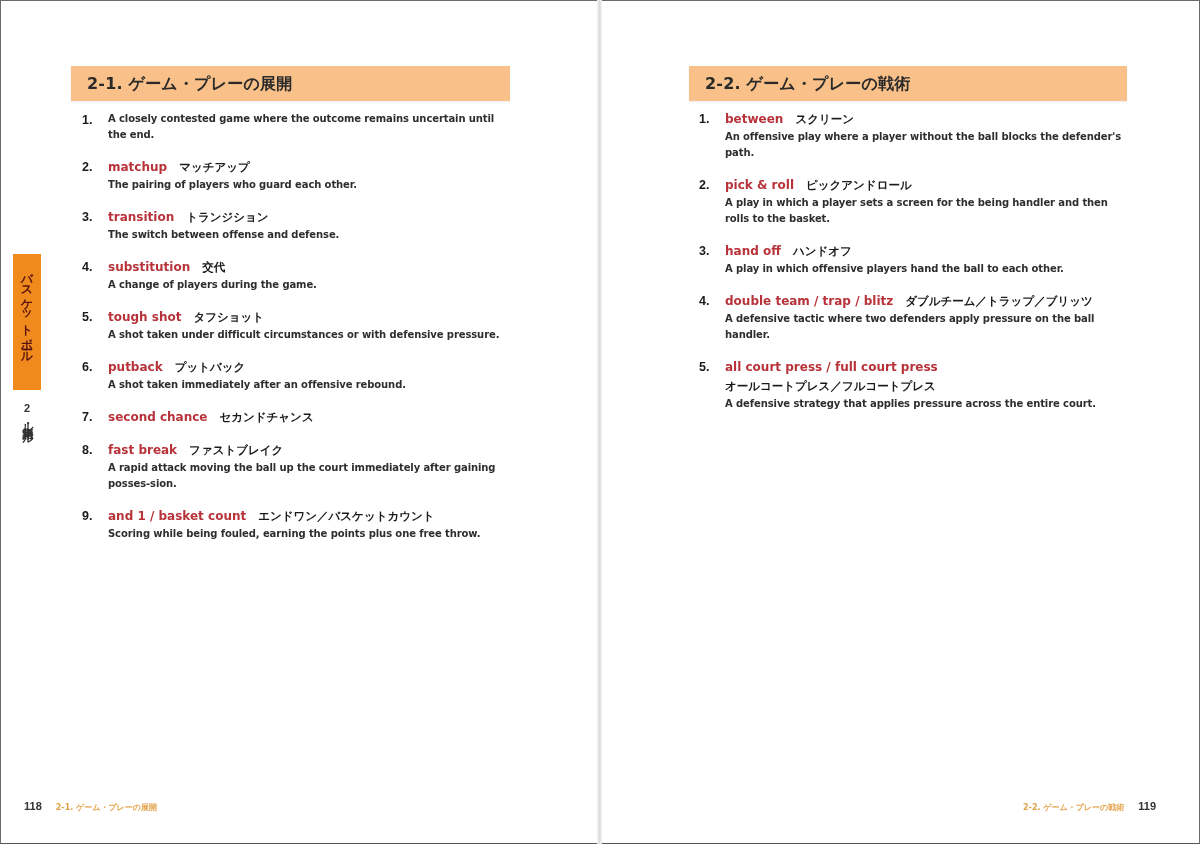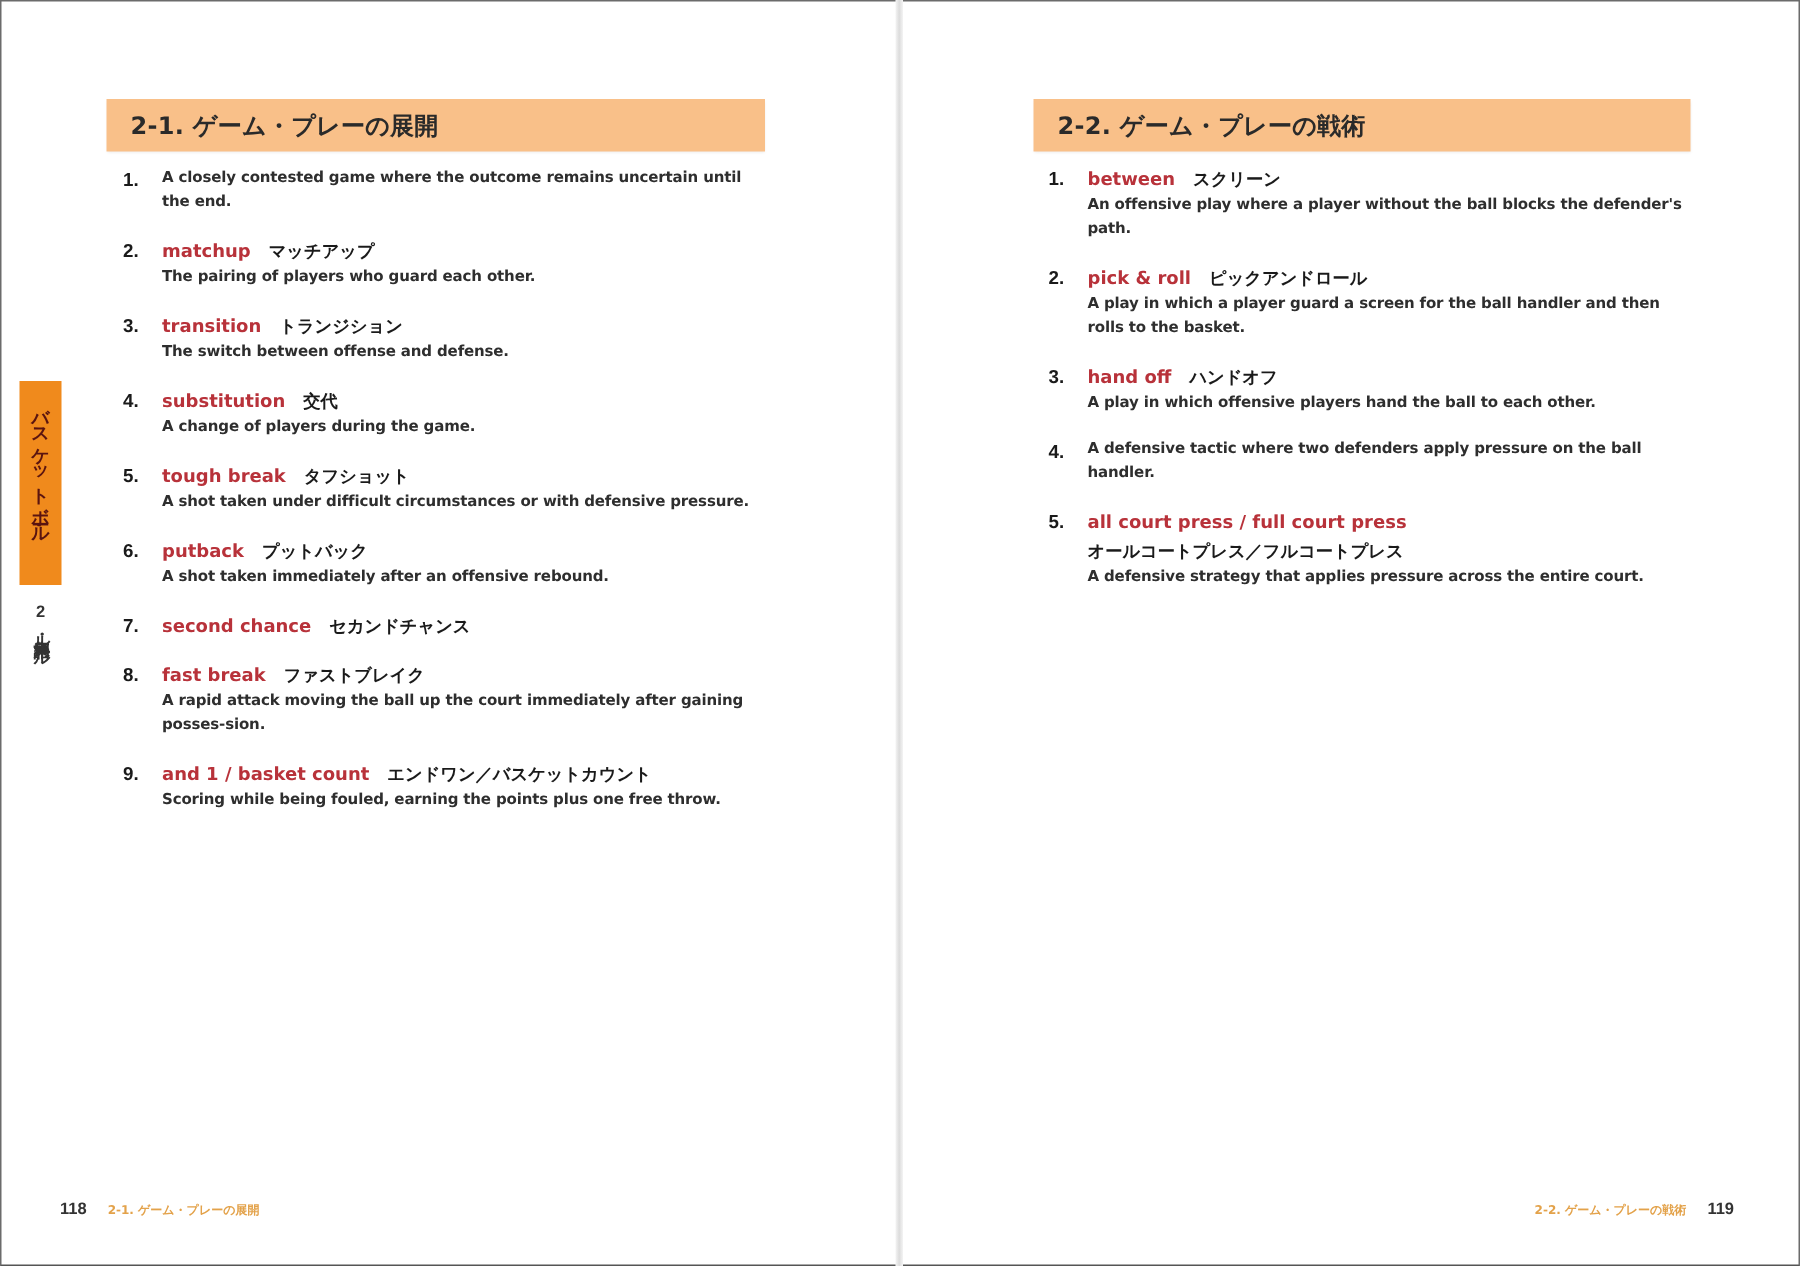--- a/index.html
+++ b/index.html
@@ -41,21 +41,21 @@
   .vtext { writing-mode:vertical-rl; text-orientation:upright; font-weight:bold; font-family:"DejaVu Sans", sans-serif; }
   .side-tab .vtext { position:absolute; left:0; top:10px; width:28px; font-size:12px; color:#5a1410; line-height:28px; letter-spacing:-0.5px; }
   .side-chapter { position:absolute; top:402px; width:28px; text-align:center; }
   .side-chapter.left { left:13px; }
   .side-chapter .num { font-size:11px; font-weight:bold; color:#333; display:block; margin-bottom:6px; }
   .side-chapter .vtext { font-size:11px; color:#333; width:28px; line-height:28px; letter-spacing:-1px; }
 
   .footer { position:absolute; top:800px; font-size:11px; }
   .footer .pnum { font-weight:bold; color:#333; font-size:11px; }
   .footer .ftitle { color:#e3a24a; font-size:8px; font-weight:bold; font-family:"DejaVu Sans", sans-serif; }
-  .footer.left { left:40px;text-align:center; }
+  .footer.left { left:24px;text-align:center; }
   .footer.left .ftitle { margin-left:14px; }
   .footer.right { right:44px; text-align:right; }
   .footer.right .ftitle { margin-right:14px; }
 </style>
 </head>
 <body>
 
 <div class="frame"></div>
 <div class="gutter"></div>
 
@@ -76,21 +76,21 @@
       <div class="term-head"><span class="term-en">transition</span><span class="term-ja">トランジション</span></div>
       <div class="term-def">The switch between offense and defense.</div>
     </li>
     <li class="term">
       <span class="term-num">4.</span>
       <div class="term-head"><span class="term-en">substitution</span><span class="term-ja">交代</span></div>
       <div class="term-def">A change of players during the game.</div>
     </li>
     <li class="term">
       <span class="term-num">5.</span>
-      <div class="term-head"><span class="term-en">tough break</span><span class="term-ja">タフショット</span></div>
+      <div class="term-head"><span class="term-en">tough shot</span><span class="term-ja">タフショット</span></div>
       <div class="term-def">A shot taken under difficult circumstances or with defensive pressure.</div>
     </li>
     <li class="term">
       <span class="term-num">6.</span>
       <div class="term-head"><span class="term-en">putback</span><span class="term-ja">プットバック</span></div>
       <div class="term-def">A shot taken immediately after an offensive rebound.</div>
     </li>
     <li class="term">
       <span class="term-num">7.</span>
       <div class="term-head"><span class="term-en">second chance</span><span class="term-ja">セカンドチャンス</span></div>
@@ -124,29 +124,30 @@
   <div class="section-header">2-2. ゲーム・プレーの戦術</div>
   <ol class="term-list">
     <li class="term">
       <span class="term-num">1.</span>
       <div class="term-head"><span class="term-en">between</span><span class="term-ja">スクリーン</span></div>
       <div class="term-def">An offensive play where a player without the ball blocks the defender's path.</div>
     </li>
     <li class="term">
       <span class="term-num">2.</span>
       <div class="term-head"><span class="term-en">pick &amp; roll</span><span class="term-ja">ピックアンドロール</span></div>
-      <div class="term-def">A play in which a player guard a screen for the ball handler and then rolls to the basket.</div>
+      <div class="term-def">A play in which a player sets a screen for the being handler and then rolls to the basket.</div>
     </li>
     <li class="term">
       <span class="term-num">3.</span>
       <div class="term-head"><span class="term-en">hand off</span><span class="term-ja">ハンドオフ</span></div>
       <div class="term-def">A play in which offensive players hand the ball to each other.</div>
     </li>
     <li class="term">
       <span class="term-num">4.</span>
+      <div class="term-head"><span class="term-en">double team / trap / blitz</span><span class="term-ja">ダブルチーム／トラップ／ブリッツ</span></div>
       <div class="term-def">A defensive tactic where two defenders apply pressure on the ball handler.</div>
     </li>
     <li class="term">
       <span class="term-num">5.</span>
       <div class="term-head"><span class="term-en">all court press / full court press</span><span class="term-ja term-ja-line">オールコートプレス／フルコートプレス</span></div>
       <div class="term-def">A defensive strategy that applies pressure across the entire court.</div>
     </li>
   </ol>
 
   <div class="footer right">

